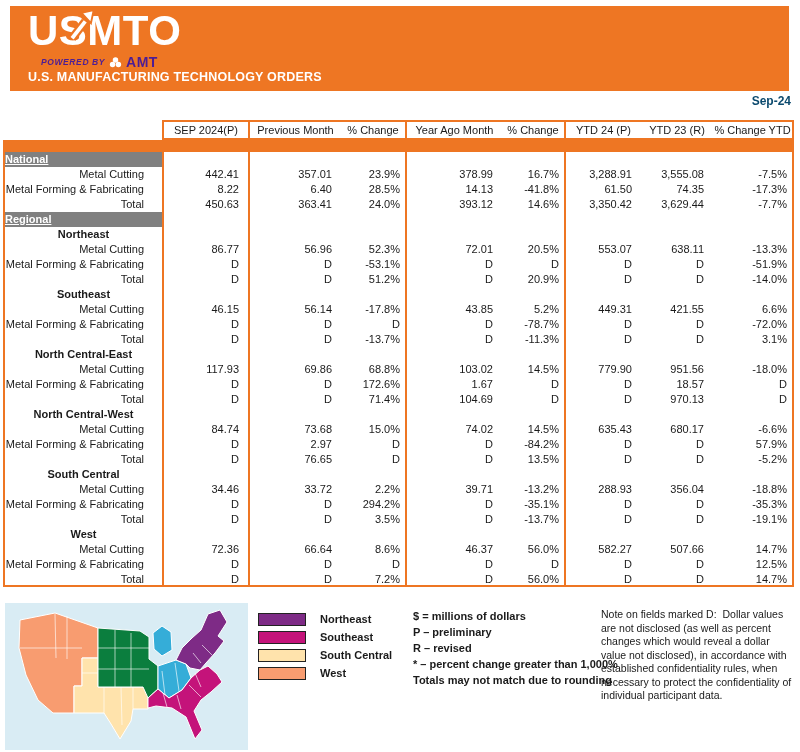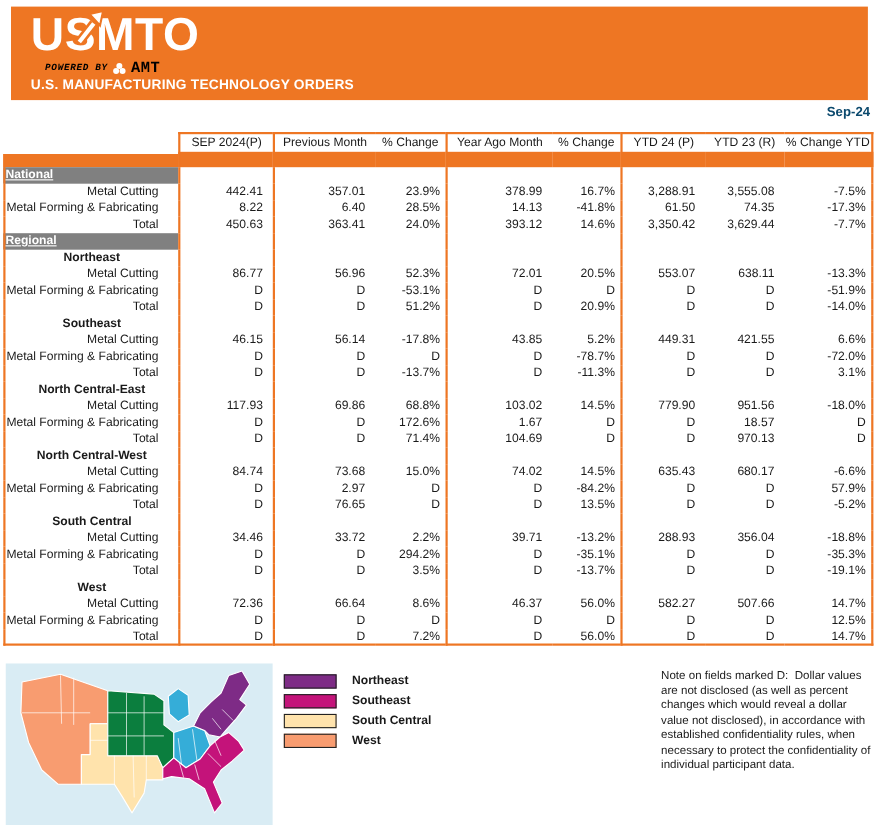--- a/index.html
+++ b/index.html
@@ -8,21 +8,21 @@
   }
   html,body{margin:0;padding:0;background:#fff;}
   .page{position:relative;width:800px;height:752px;background:#fff;
         font-family:"Liberation Sans","DejaVu Sans",sans-serif;color:#1a1a1a;overflow:hidden;}
 
   
   .hdr{position:absolute;left:10px;top:6px;width:779px;height:85px;background:var(--orange);}
   .logotext{position:absolute;left:18px;top:2px;font-size:42px;font-weight:bold;color:#fff;
             letter-spacing:.5px;line-height:46px;}
   .arrow{position:absolute;left:57px;top:4px;width:29px;height:32px;}
-  .powered{position:absolute;left:31px;top:48px;display:flex;align-items:center;gap:4px;color:#000000;font-family:Liberation Mono, monospace;}
+  .powered{position:absolute;left:31px;top:48px;display:flex;align-items:center;gap:4px;color:#4c1d95;}
   .powered-text{font-size:8.5px;font-weight:bold;font-style:italic;letter-spacing:.6px;}
   .amt{font-size:14px;font-weight:bold;letter-spacing:.5px;}
   .subtitle{position:absolute;left:18px;top:64px;font-size:12.5px;font-weight:bold;color:#fff;letter-spacing:.2px;}
   .date{position:absolute;right:9px;top:94px;font-size:12px;font-weight:bold;color:#0c4a6e;}
 
   
   .tbl{position:absolute;left:3px;top:120px;
        display:grid;grid-template-columns:159px 86px 93px 64px 97px 62px 77px 72px 81px;}
   .cell{height:15px;line-height:15px;font-size:11px;white-space:nowrap;box-sizing:border-box;}
   .hcell{height:20px;line-height:17px;text-align:center;}
@@ -384,19 +384,26 @@
       <div class="legend-item">
         <span class="swatch" style="background: rgb(255, 227, 172);"></span>
         <span class="legend-label">South Central</span>
       </div>
       <div class="legend-item">
         <span class="swatch" style="background: rgb(248, 156, 112);"></span>
         <span class="legend-label">West</span>
       </div>
     </div>
 
+  <div class="notes" id="notes">
+      <div>$ = millions of dollars</div>
+      <div>P – preliminary</div>
+      <div>R – revised</div>
+      <div>* – percent change greater than 1,000%</div>
+      <div>Totals may not match due to rounding</div>
+    </div>
 
   <div class="dnote">
     <span class="ttl">Note on fields marked D:</span>
     <span>Dollar values are not disclosed (as well as percent changes which would reveal a dollar value not disclosed), in accordance with established confidentiality rules, when necessary to protect the confidentiality of individual participant data.</span>
   </div>
 
 </div>
 
 </body></html>

